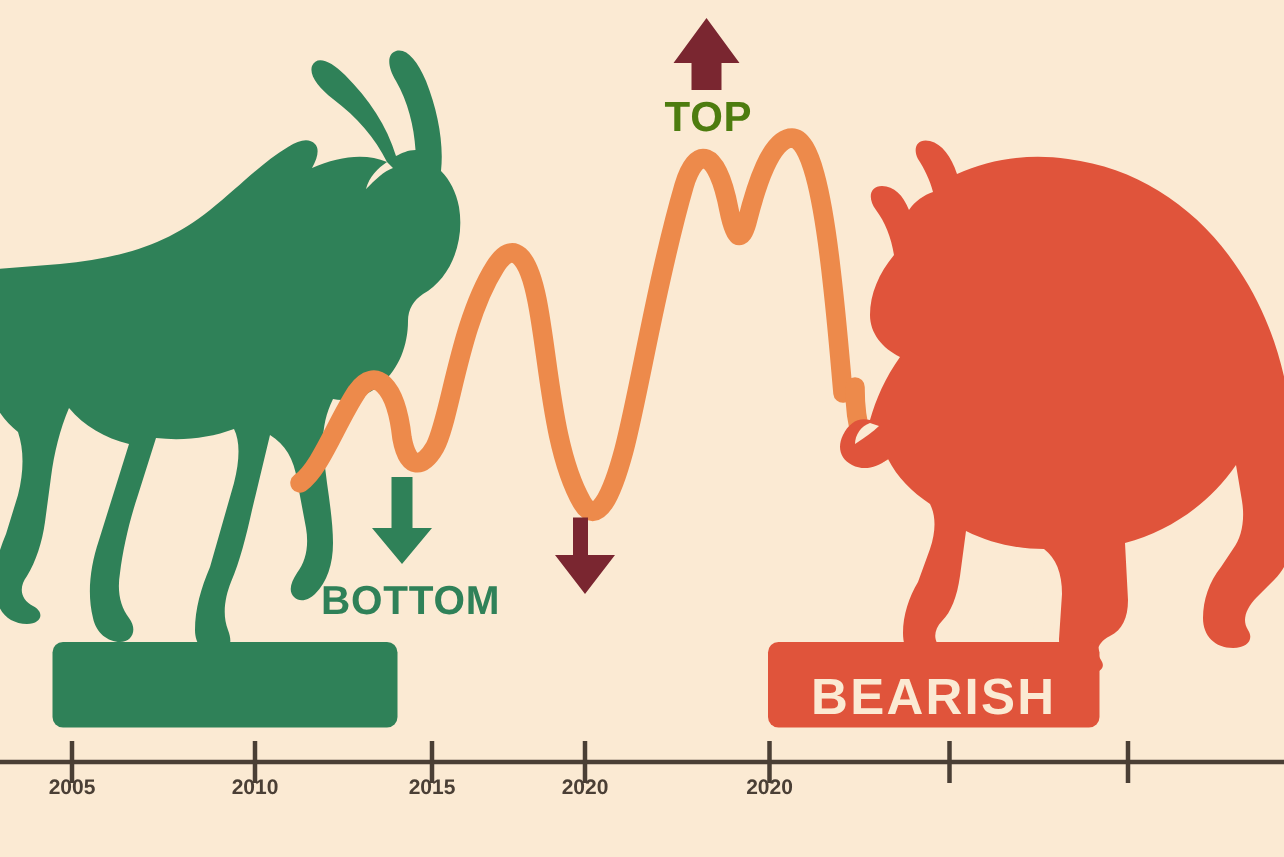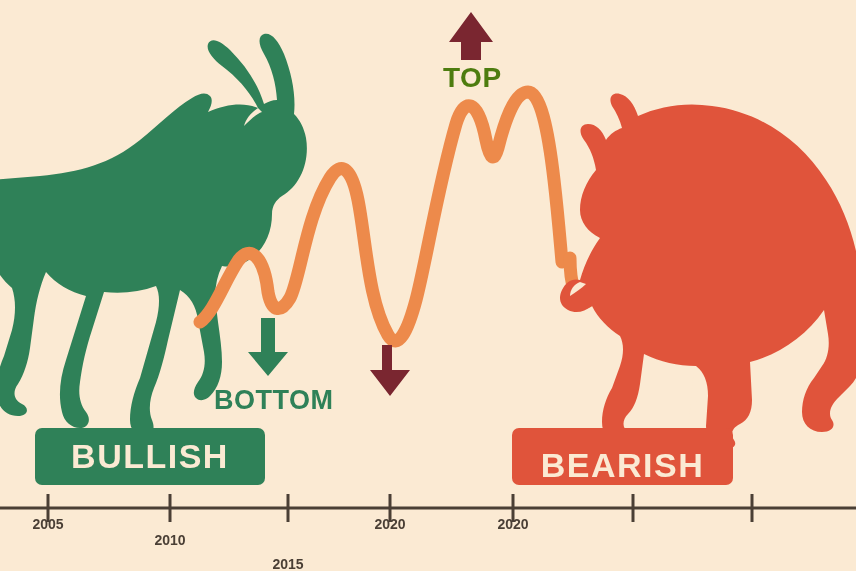--- a/index.html
+++ b/index.html
@@ -240,27 +240,26 @@
       <line x1="48" y1="494" x2="48" y2="522"></line>
       <line x1="170" y1="494" x2="170" y2="522"></line>
       <line x1="288" y1="494" x2="288" y2="522"></line>
       <line x1="390" y1="494" x2="390" y2="522"></line>
       <line x1="513" y1="494" x2="513" y2="522"></line>
       <line x1="633" y1="494" x2="633" y2="522"></line>
       <line x1="752" y1="494" x2="752" y2="522"></line>
     </g>
   </svg>
 
-  <div id="banner-bullish-label">BULLISH</div>
 
   <div id="banner-bearish-label">BEARISH</div>
 
   <div id="label-top" class="label-text">TOP</div>
 
   <div id="label-bottom" class="label-text">BOTTOM</div>
 
   <div class="axis-year" style="left:48px;  top:516px;">2005</div>
-  <div class="axis-year" style="left:170px; top:516px;margin-top:16px;">2010</div>
-  <div class="axis-year" style="left:288px; top:516px;margin-top:40px;">2015</div>
+  <div class="axis-year" style="left:170px; top:516px;">2010</div>
+  <div class="axis-year" style="left:288px; top:516px;">2015</div>
   <div class="axis-year" style="left:390px; top:516px;">2020</div>
   <div class="axis-year" style="left:513px; top:516px;">2020</div>
 
 </div>
 
 </body></html>

